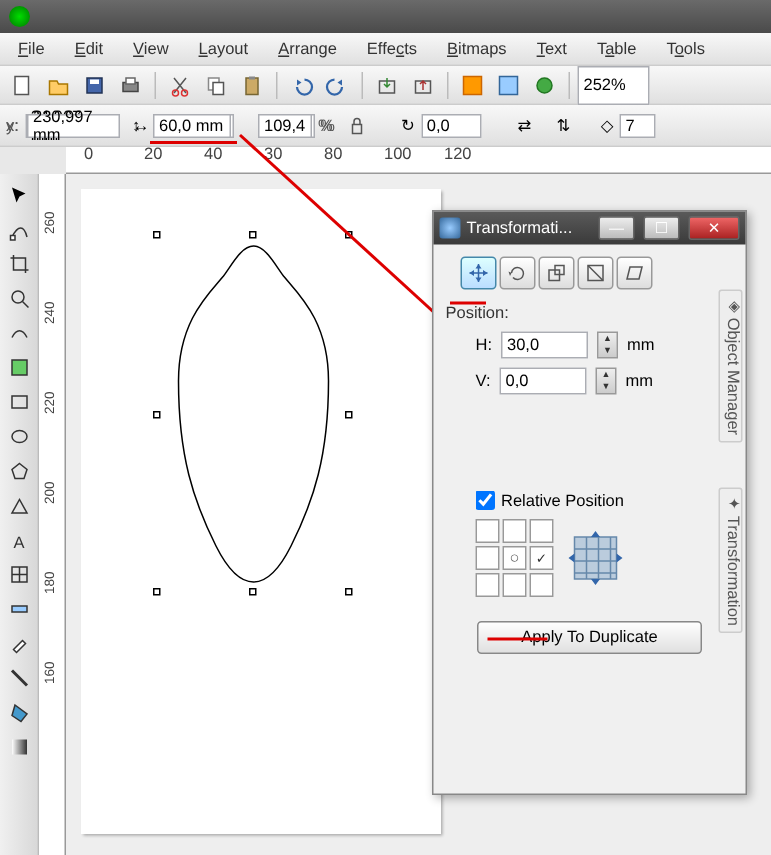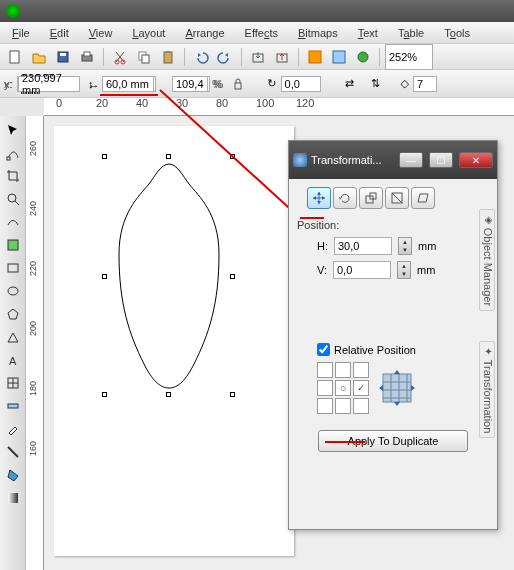--- a/index.html
+++ b/index.html
@@ -22,21 +22,21 @@
 .toolbox { width: 26px; background: linear-gradient(90deg,#f0f0f0,#d8d8d8); border-right: 1px solid #bbb; display: flex; flex-direction: column; align-items: center; padding-top: 4px; gap: 3px; }
 .toolbox .tool { width: 20px; height: 20px; display: flex; align-items: center; justify-content: center; border: 1px solid transparent; border-radius: 2px; }
 .rulerv { width: 18px; background: #fff; border-right: 1px solid #999; position: relative; }
 .rulerv .ticklbl { position: absolute; left: 2px; transform: rotate(-90deg); transform-origin: left top; font-size: 9px; color: #444; }
 .canvas { flex: 1; background: #eee; position: relative; }
 .page { position: absolute; left: 10px; top: 10px; width: 240px; height: 430px; background: #fff; box-shadow: 1px 1px 2px rgba(0,0,0,.3); }
 .shape { position: absolute; }
 .handle { position: absolute; width: 5px; height: 5px; background: #fff; border: 1px solid #000; }
 .arrow { position: absolute; pointer-events: none; }
 .docker { position: absolute; top: 140px; left: 288px; width: 210px; height: 390px; background: #f0f0f0; border: 1px solid #888; box-shadow: 2px 2px 6px rgba(0,0,0,.3); }
-.docker-title { height: 38px; background: linear-gradient(#5a5a5a,#3a3a3a); display: flex; align-items: center; color: #fff; padding: 0 4px; gap: 4px; }
+.docker-title { height: 22px; background: linear-gradient(#5a5a5a,#3a3a3a); display: flex; align-items: center; color: #fff; padding: 0 4px; gap: 4px; }
 .docker-title .dicon { width: 14px; height: 14px; background: radial-gradient(#9cf,#369); border-radius: 2px; }
 .winbtn { width: 24px; height: 16px; background: linear-gradient(#eee,#bbb); border: 1px solid #666; border-radius: 2px; display: flex; align-items: center; justify-content: center; margin-left: 2px; font-size: 10px; }
 .winbtn.close { background: linear-gradient(#e66,#a22); color: #fff; width: 34px; }
 .docker-body { padding: 8px; position: relative; height: calc(100% - 22px); }
 .tabrow { display: flex; gap: 2px; margin-bottom: 10px; margin-left: 10px; }
 .tabbtn { width: 24px; height: 22px; background: linear-gradient(#fff,#ddd); border: 1px solid #999; border-radius: 3px; display: flex; align-items: center; justify-content: center; }
 .tabbtn.active { background: linear-gradient(#dff,#bdf); border-color: #48a; }
 .field { display: flex; align-items: center; margin: 6px 0 6px 20px; gap: 6px; }
 .field input { width: 58px; height: 18px; border: 1px solid #abadb3; padding: 0 3px; font-size: 11px; }
 .spinner { width: 14px; height: 18px; background: linear-gradient(#eee,#ccc); border: 1px solid #999; display: flex; flex-direction: column; }

